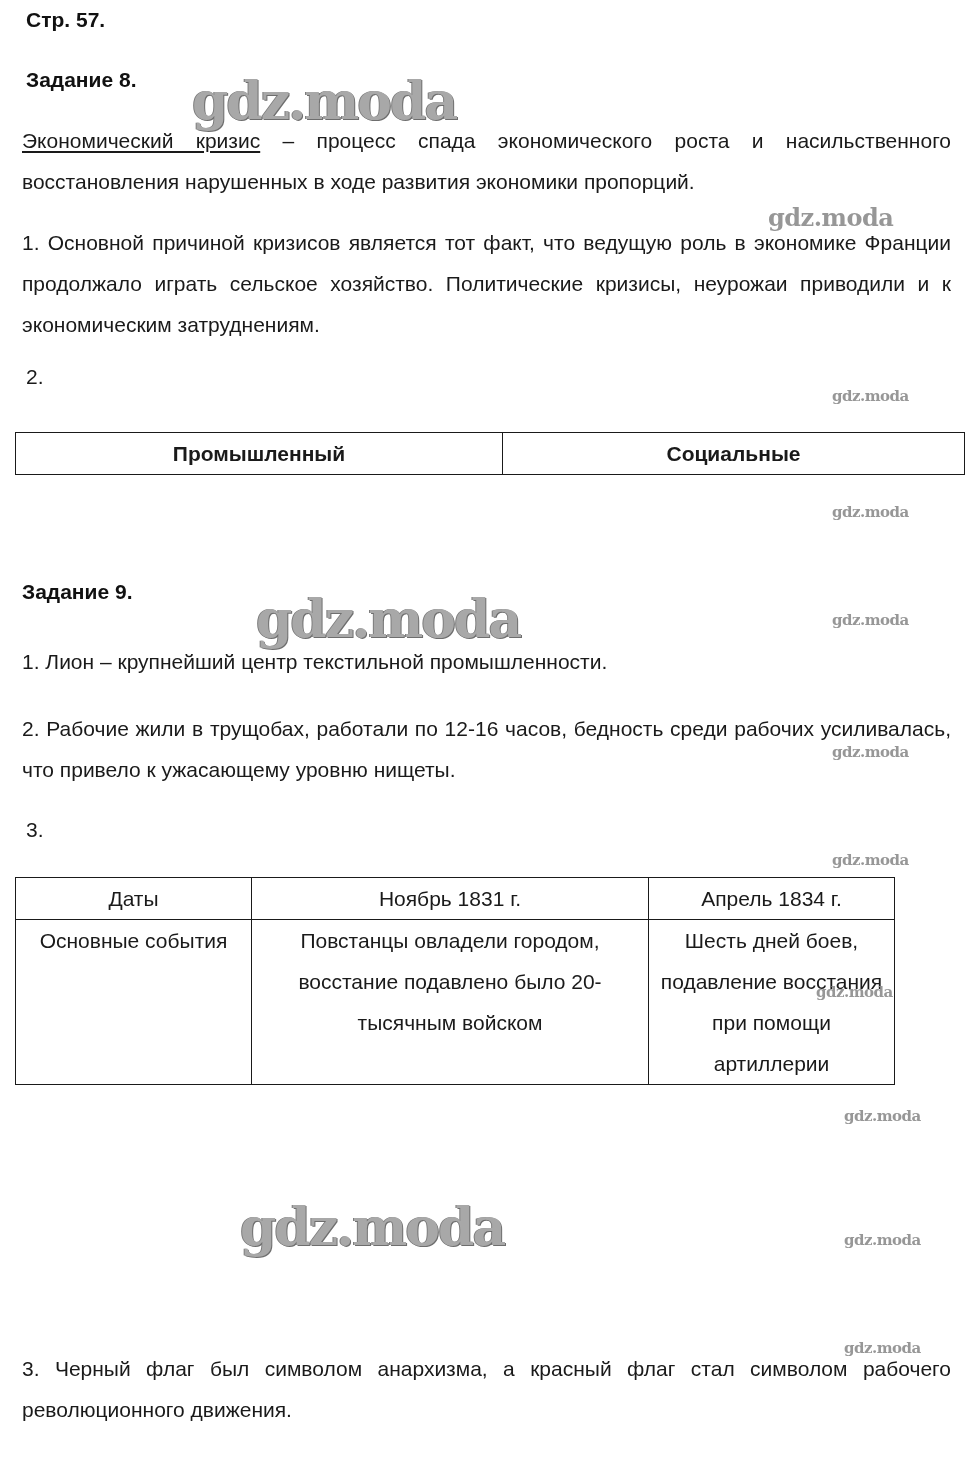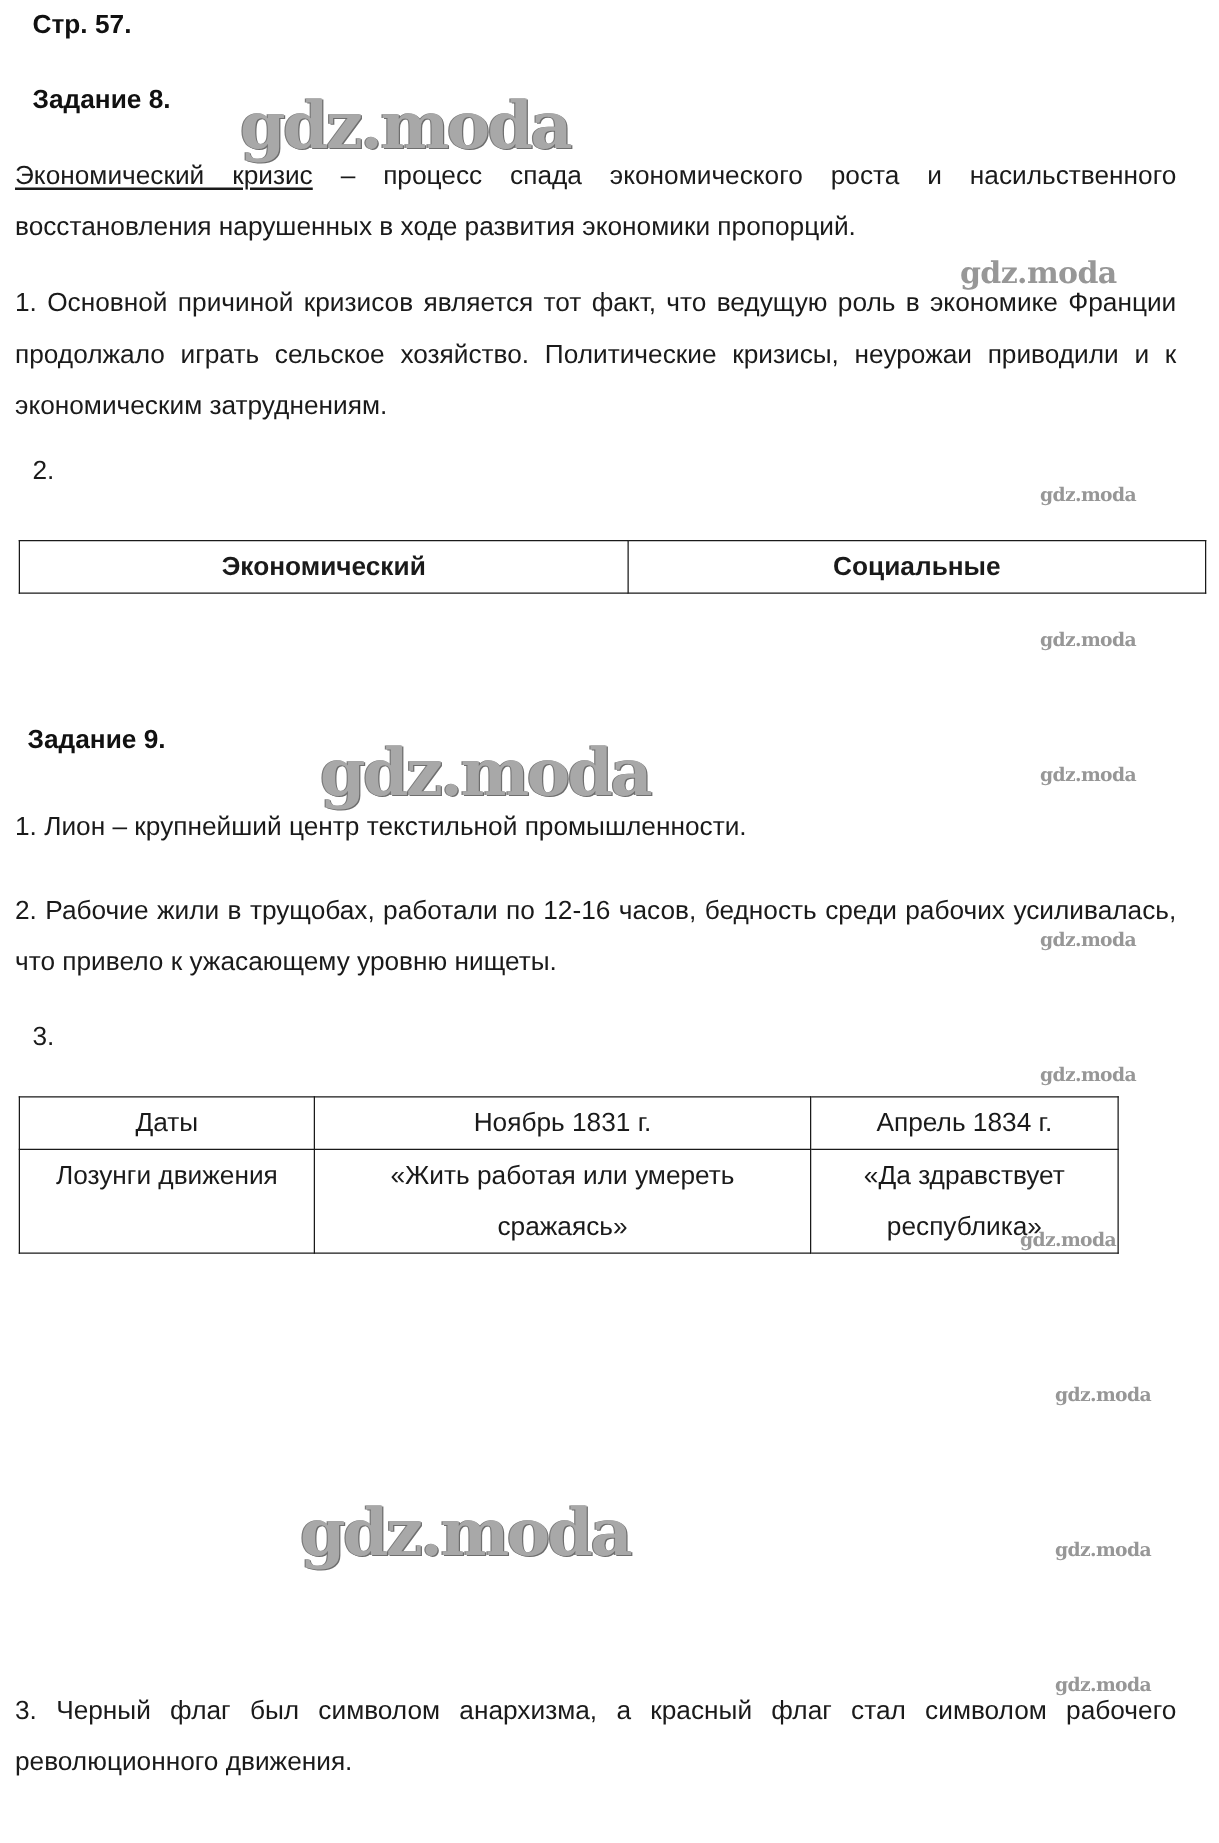--- a/index.html
+++ b/index.html
@@ -3,21 +3,21 @@
 <meta charset="utf-8">
 <style>
   html, body { margin: 0; padding: 0; background: #ffffff; }
   body {
     width: 975px; height: 1474px; position: relative; overflow: hidden;
     font-family: "Liberation Sans", sans-serif; color: #1a1a1a;
     font-size: 21px;
   }
   .abs { position: absolute; }
   .heading { font-weight: bold; font-size: 21px; color: #111; }
-  .para { left: 12px; width: 929px; line-height: 41px; text-align: justify; text-align-last: left; }
+  .para { left: 22px; width: 929px; line-height: 41px; text-align: justify; text-align-last: left; }
   .underline { text-decoration: underline; text-underline-offset: 3px; }
   table.grid { position: absolute; border-collapse: collapse; }
   table.grid td, table.grid th {
     border: 1.5px solid #1a1a1a; text-align: center; vertical-align: top;
     font-size: 21px; line-height: 41px; padding: 0 6px; font-weight: normal;
   }
   table.grid th { font-weight: bold; vertical-align: middle; }
   .wm-big {
     position: absolute; font-family: "DejaVu Serif", serif; font-weight: bold;
     color: #9a9a9a; font-size: 52px; letter-spacing: -2px;
@@ -39,45 +39,45 @@
   <span class="underline">Экономический кризис</span><span> – процесс спада экономического роста и насильственного восстановления нарушенных в ходе развития экономики пропорций.</span>
 </div>
 
 <div class="abs para" style="top:222px;">1. Основной причиной кризисов является тот факт, что ведущую роль в экономике Франции продолжало играть сельское хозяйство. Политические кризисы, неурожаи приводили и к экономическим затруднениям.</div>
 
 <div class="abs" style="left:26px; top:365px;">2.</div>
 
 <table class="grid" style="left:15px; top:432px; width:950px;">
   <tbody>
       <tr style="height:42px;">
-    <th style="width:474px;">Экономический</th>
+    <th style="width:474px;">Промышленный</th>
     <th>Социальные</th>
   </tr>
 </tbody>
   </table>
 
 <div class="abs heading" style="left:22px; top:580px;">Задание 9.</div>
 
 <div class="abs para" style="top:641px;">1. Лион – крупнейший центр текстильной промышленности.</div>
 
 <div class="abs para" style="top:708px;">2. Рабочие жили в трущобах, работали по 12-16 часов, бедность среди рабочих усиливалась, что привело к ужасающему уровню нищеты.</div>
 
 <div class="abs" style="left:26px; top:818px;">3.</div>
 
 <table class="grid" style="left:15px; top:877px; width:880px;">
   <tbody>
       <tr style="height:42px;">
     <td style="width:223px;">Даты</td>
     <td style="width:384px;">Ноябрь 1831 г.</td>
     <td>Апрель 1834 г.</td>
   </tr>
-  <tr style="height:83px;">
-    <td>Лозунги движения</td>
-    <td>«Жить работая или умереть сражаясь»</td>
-    <td>«Да здравствует республика»</td>
+  <tr style="height:124px;">
+    <td>Основные события</td>
+    <td>Повстанцы овладели городом, восстание подавлено было 20-тысячным войском</td>
+    <td>Шесть дней боев, подавление восстания при помощи артиллерии</td>
   </tr>
 </tbody>
   </table>
 
 <div class="abs para" style="top:1348px;">3. Черный флаг был символом анархизма, а красный флаг стал символом рабочего революционного движения.</div>
 
 <div class="wm-big" style="left:192px; top:70px;">gdz.moda</div>
 <div class="wm-big" style="left:256px; top:588px;">gdz.moda</div>
 <div class="wm-big" style="left:240px; top:1196px;">gdz.moda</div>
 

